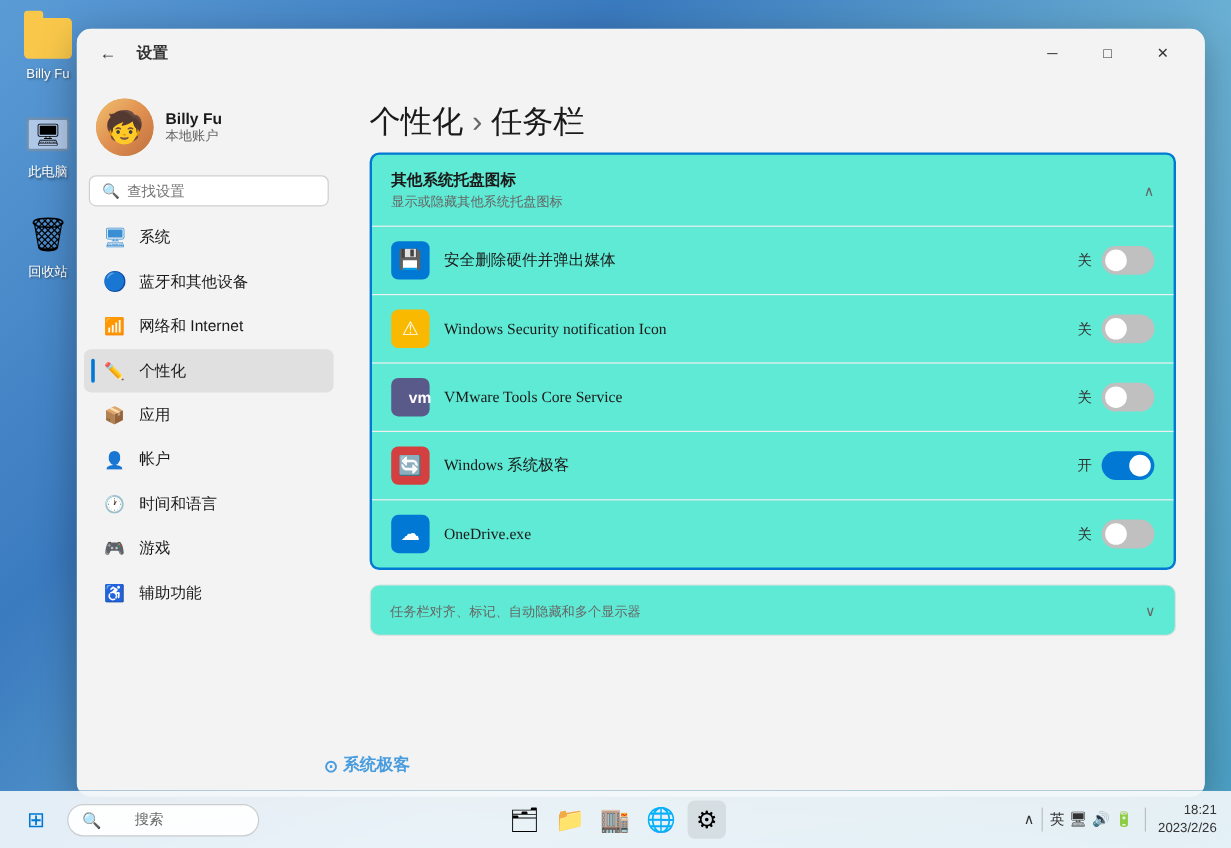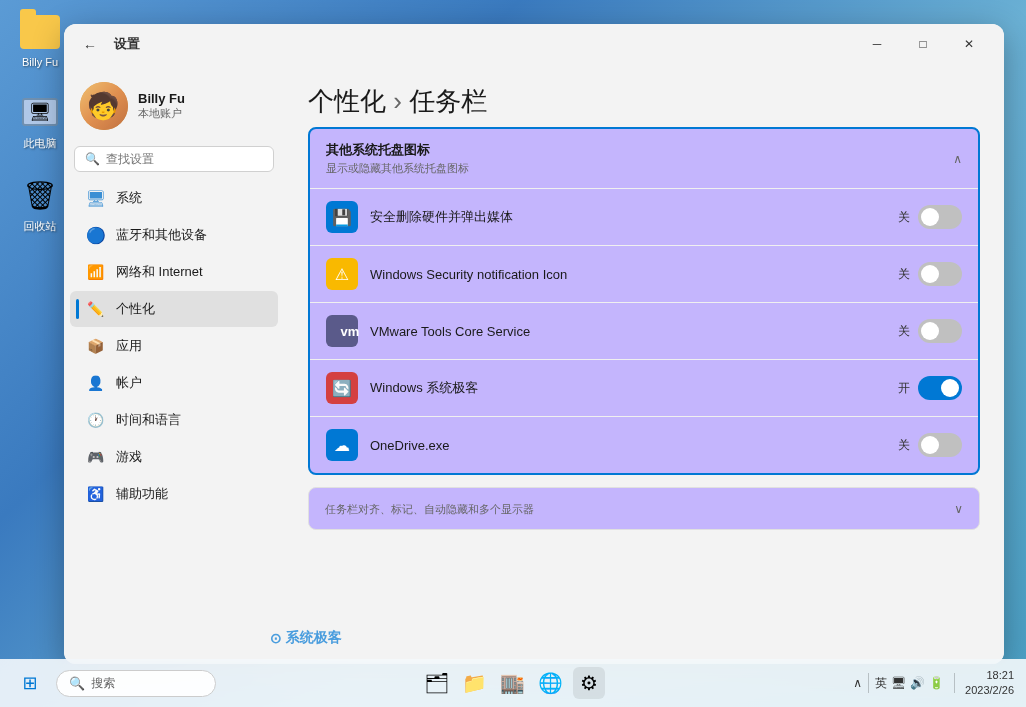--- a/index.html
+++ b/index.html
@@ -323,21 +323,21 @@
     .page-title {
       font-size: 26px;
       font-weight: 300;
       color: #1a1a1a;
       margin-bottom: 8px;
     }
     .page-title .separator { color: #666; }
 
     
     .section-card {
-      background: #c4b5fd;
+      background: #5eead4;
       border-radius: 8px;
       margin-bottom: 12px;
       overflow: hidden;
       border: 2px solid #0078d4;
     }
     .section-card.no-border {
       border: none;
       border: 1px solid #e0e0e0;
     }
 
@@ -375,20 +375,21 @@
       border-radius: 6px;
       display: flex; align-items: center; justify-content: center;
       font-size: 18px;
       margin-right: 12px;
       flex-shrink: 0;
     }
     .item-label {
       flex: 1;
       font-size: 13px;
       color: #1a1a1a;
+      font-family: Liberation Serif, serif;
     }
     .item-status {
       font-size: 12px;
       color: #333;
       margin-right: 8px;
     }
 
     
     .toggle {
       width: 44px;
@@ -641,21 +642,21 @@
     <span>系统极客</span>
   </div>
 
   <div class="taskbar">
     <div class="taskbar-left">
       <div class="taskbar-btn start-btn">
         <span>⊞</span>
       </div>
       <div class="search-bar">
         <span style="font-size:13px;color:#666;">🔍</span>
-        <span style="font-size:12px;color:#666;">搜索</span>
+        <span style="font-size:12px;color:#666;margin-left:21px;">搜索</span>
       </div>
     </div>
 
     <div class="taskbar-center">
       <div class="taskbar-icon" style="font-size:20px;">🗂</div>
       <div class="taskbar-icon" style="font-size:20px;">📁</div>
       <div class="taskbar-icon" style="font-size:20px;">🏬</div>
       <div class="taskbar-icon" style="font-size:20px;">🌐</div>
       <div class="taskbar-icon" style="font-size:20px;background:rgba(0,0,0,0.08);">⚙</div>
     </div>

